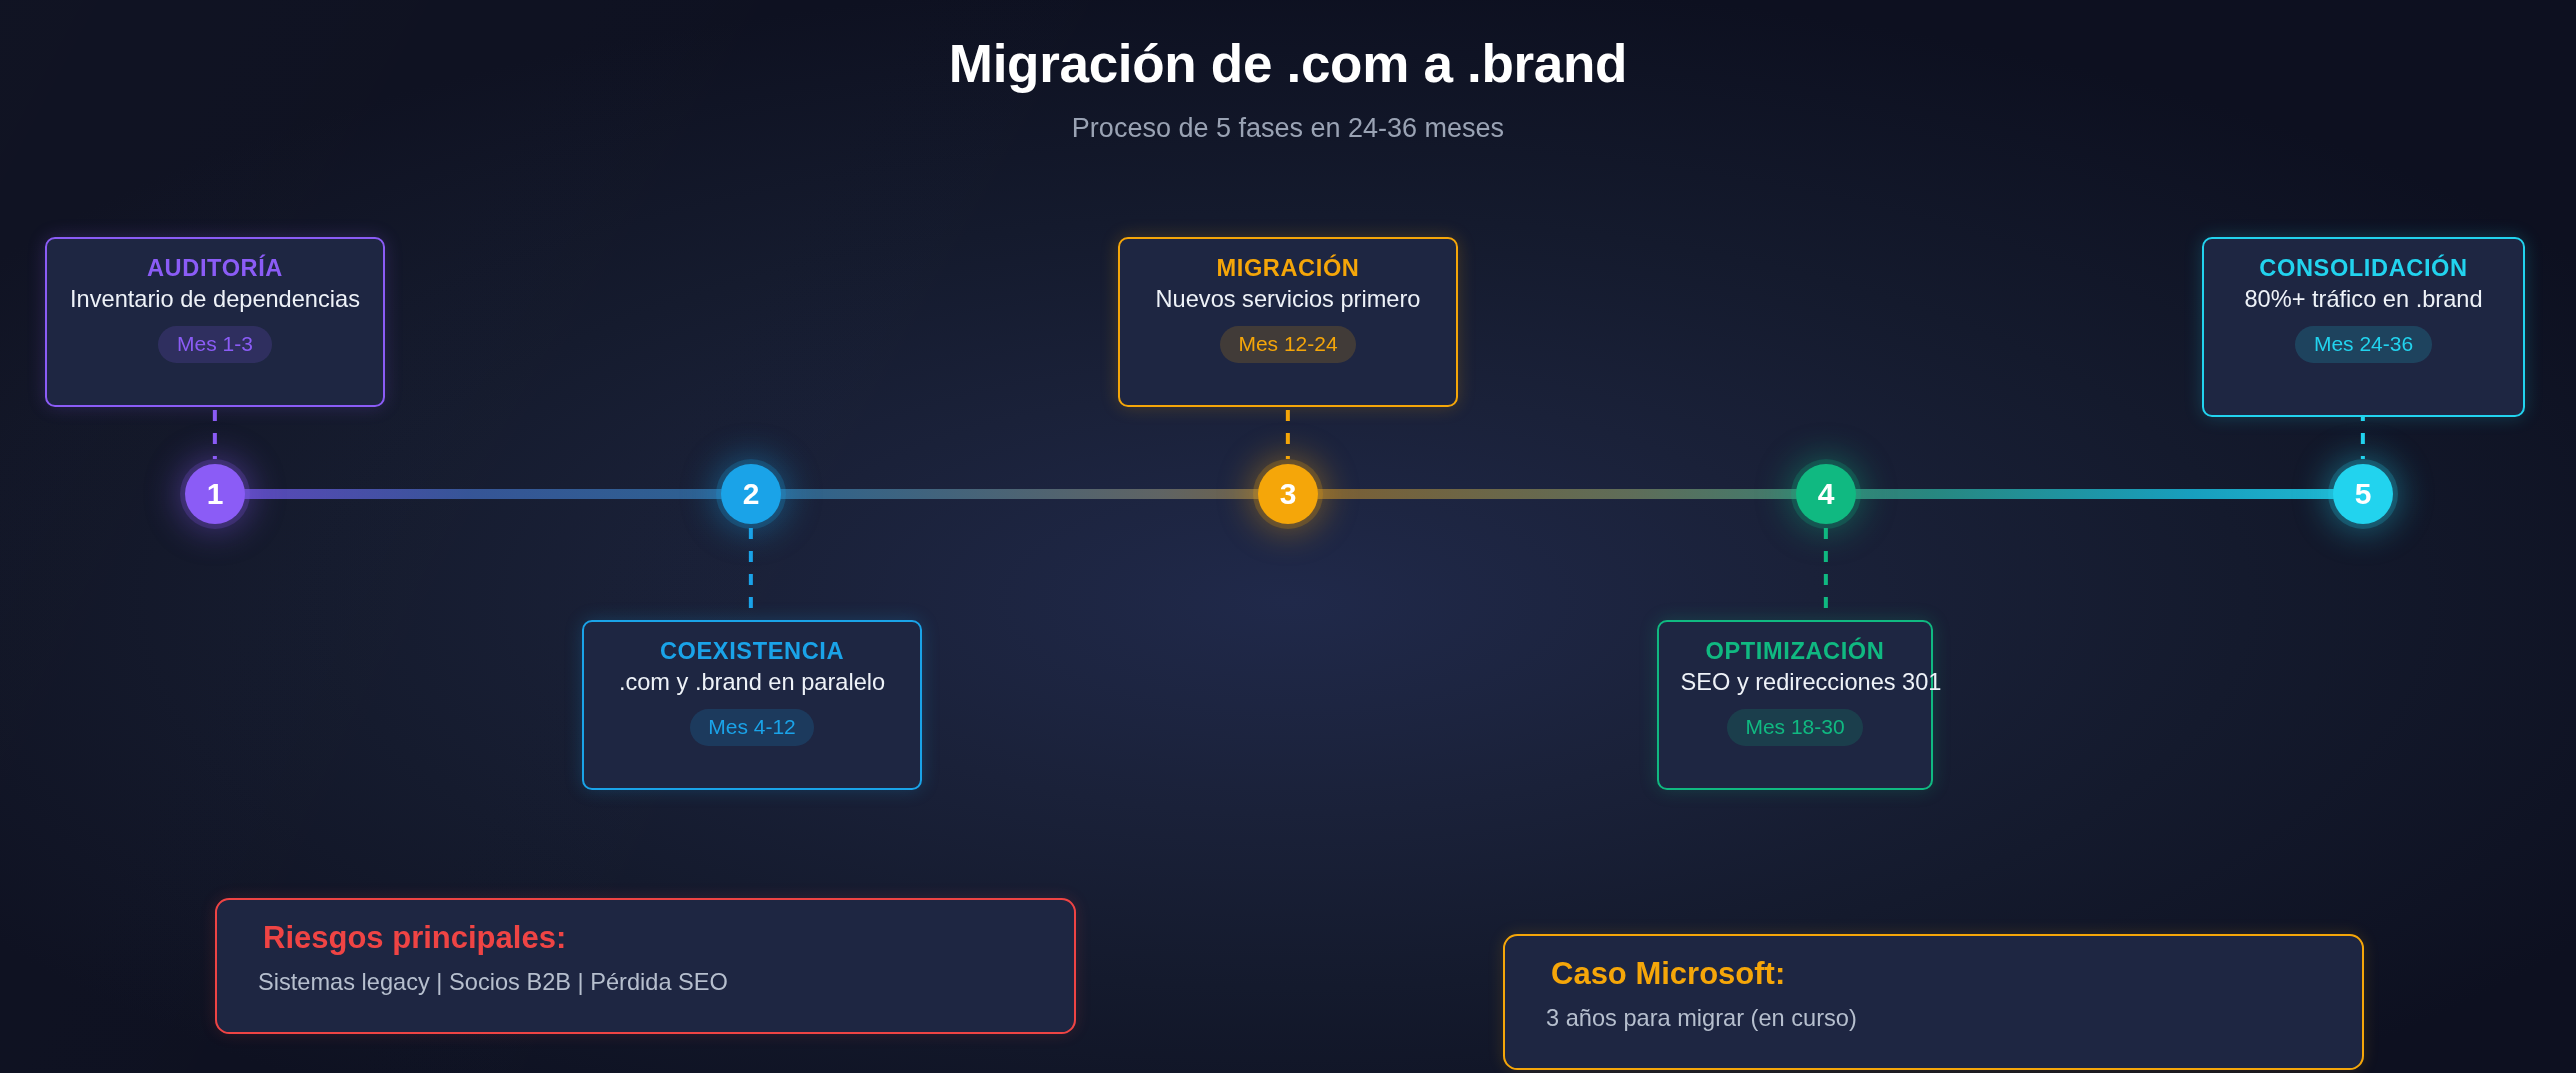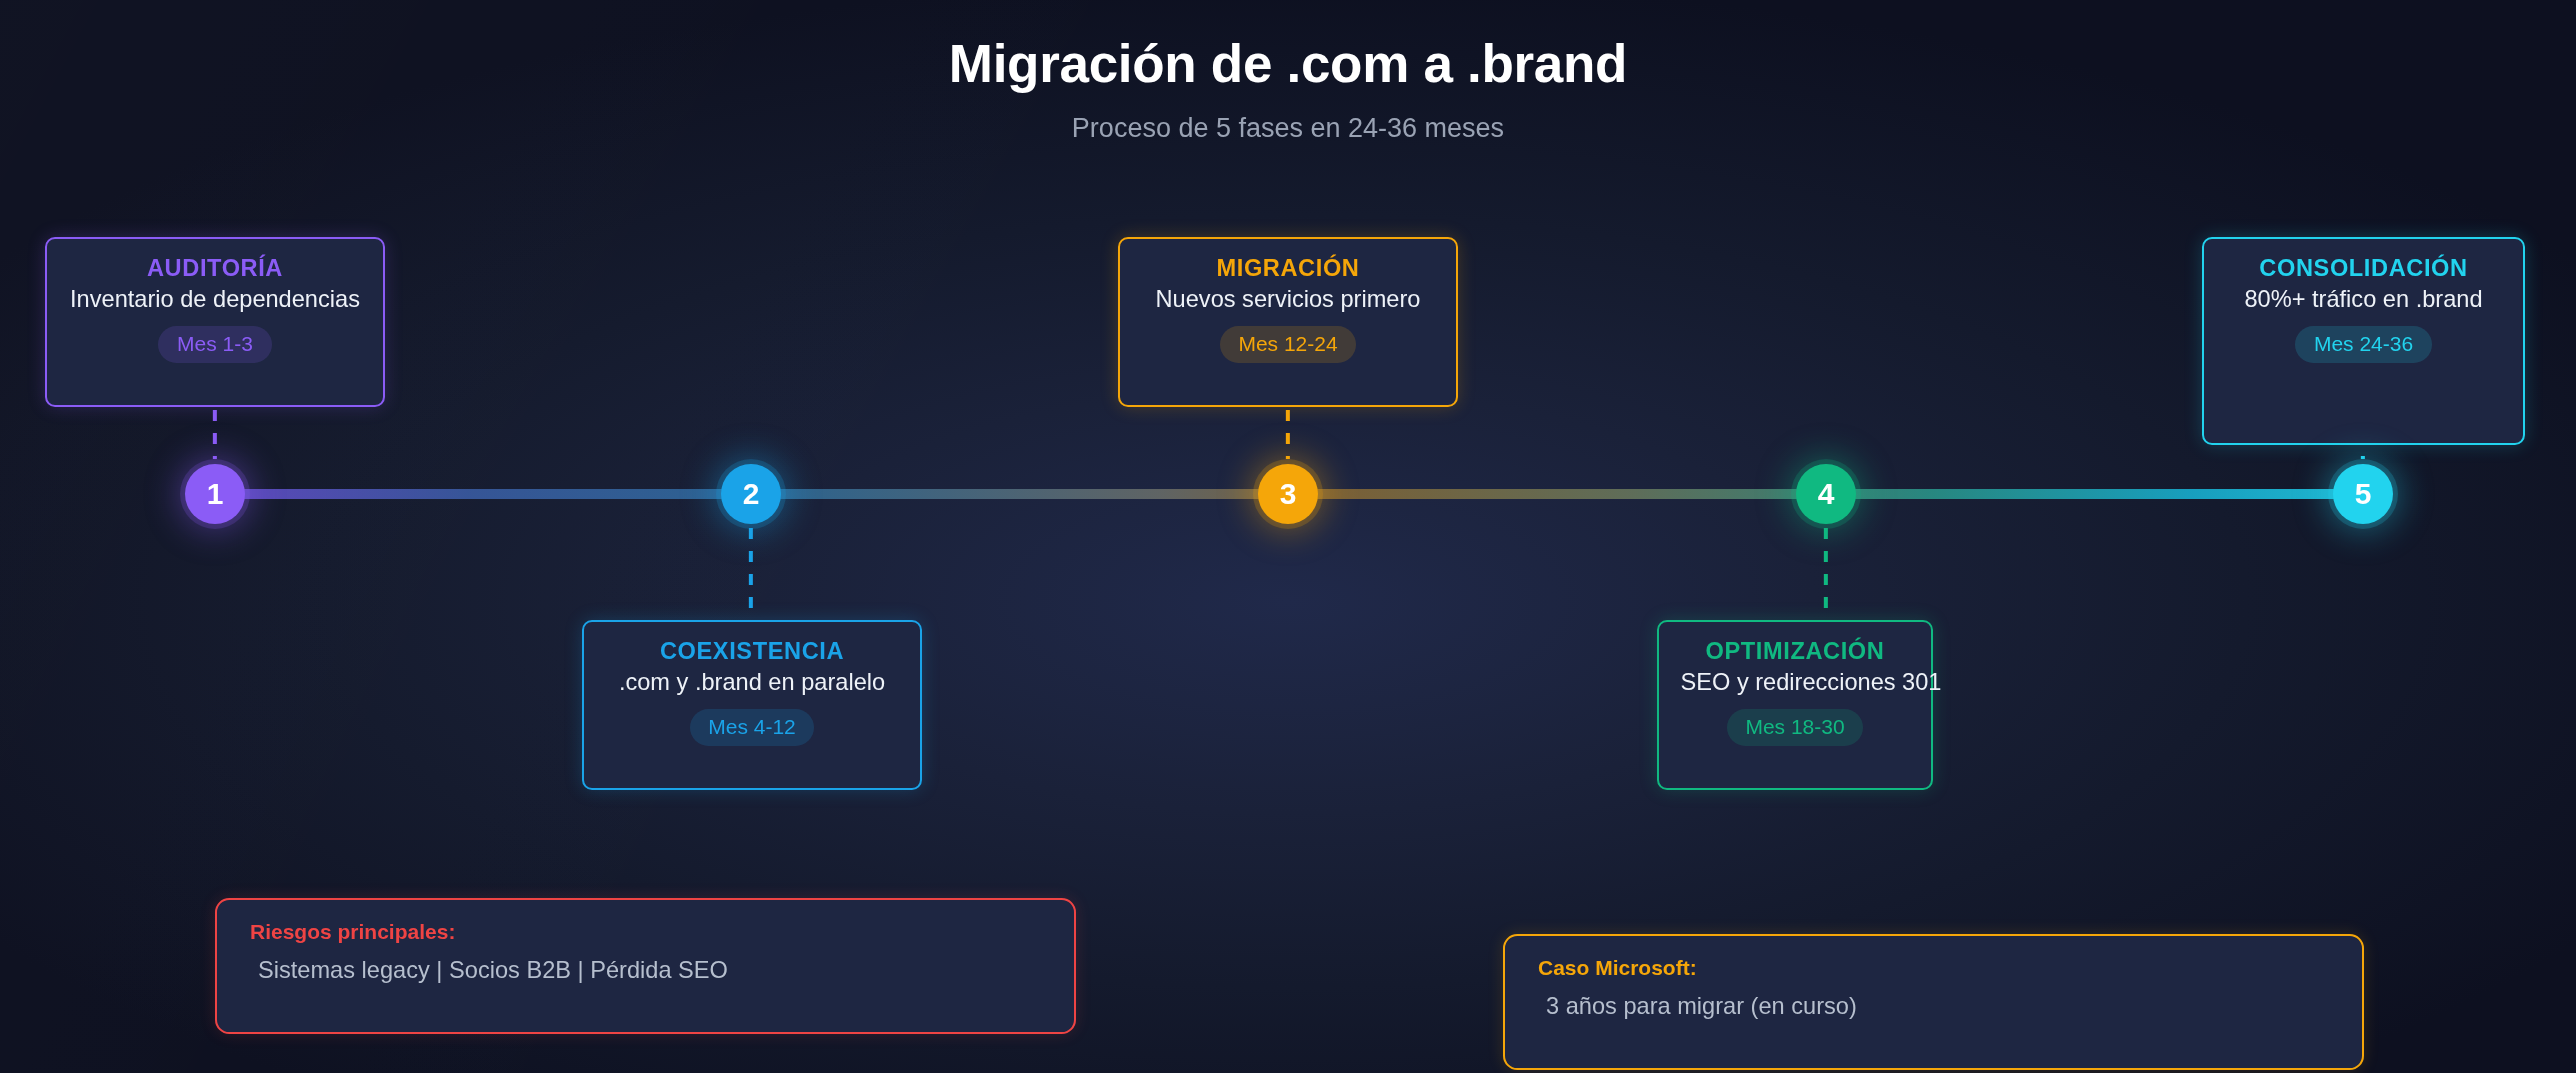--- a/index.html
+++ b/index.html
@@ -71,21 +71,21 @@
     padding:6.4px 18.6px;font-size:21px;font-weight:500;
   }
 
   
   .callout{
     position:absolute;box-sizing:border-box;
     border-radius:14.3px;border:2.1px solid transparent;
     background:#1e2642;
     padding:20px 33px;z-index:5;
   }
-  .callout-title{font-size:21px;font-weight:700;margin:0 0 13px;}
+  .callout-title{font-size:31px;font-weight:700;margin:0 13px 13px;}
   .callout-body{font-size:23.6px;font-weight:400;color:#b6bfce;margin:8px;}
 </style>
 </head>
 <body>
 
 <div id="stage">
 
   <div id="bg-glow"></div>
   <div id="bg-sheen"></div>
 
@@ -126,21 +126,21 @@
       </div>
       <div class="card" style="width: 276px; height: 170px; top: 620px; left: 1657px; border-color: rgb(16, 185, 129); box-shadow: rgba(16, 185, 129, 0.22) 0px 0px 18.6px;">
         <div class="card-title" style="color: rgb(16, 185, 129);">OPTIMIZACIÓN</div>
         <div class="card-desc">SEO y redirecciones 301</div>
         <div><span class="badge" style="color: rgb(16, 185, 129); background-color: rgba(16, 185, 129, 0.17);">Mes 18-30</span></div>
       </div>
       <div class="connector" style="left: 1826px; top: 528px; height: 89px; background-image: repeating-linear-gradient(rgb(16, 185, 129) 0px, rgb(16, 185, 129) 11.4px, rgba(0, 0, 0, 0) 11.4px, rgba(0, 0, 0, 0) 23px);"></div>
       <div class="node" style="left: 1826px; top: 494px; background: rgb(16, 185, 129); box-shadow: rgba(16, 185, 129, 0.2) 0px 0px 0px 5px, rgba(16, 185, 129, 0.34) 0px 0px 31.5px 8.6px;">
         <span>4</span>
       </div>
-      <div class="card" style="width: 323px; height: 208px; top: 237px; left: 2202px; border-color: rgb(34, 211, 238); box-shadow: rgba(34, 211, 238, 0.22) 0px 0px 18.6px;">
+      <div class="card" style="width: 323px; height: 180px; top: 237px; left: 2202px; border-color: rgb(34, 211, 238); box-shadow: rgba(34, 211, 238, 0.22) 0px 0px 18.6px;">
         <div class="card-title" style="color: rgb(34, 211, 238);">CONSOLIDACIÓN</div>
         <div class="card-desc">80%+ tráfico en .brand</div>
         <div><span class="badge" style="color: rgb(34, 211, 238); background-color: rgba(34, 211, 238, 0.17);">Mes 24-36</span></div>
       </div>
       <div class="connector" style="left: 2363px; top: 410px; height: 49px; background-image: repeating-linear-gradient(rgb(34, 211, 238) 0px, rgb(34, 211, 238) 11.4px, rgba(0, 0, 0, 0) 11.4px, rgba(0, 0, 0, 0) 23px);"></div>
       <div class="node" style="left: 2363px; top: 494px; background: rgb(34, 211, 238); box-shadow: rgba(34, 211, 238, 0.2) 0px 0px 0px 5px, rgba(34, 211, 238, 0.34) 0px 0px 31.5px 8.6px;">
         <span>5</span>
       </div>
     </div>
 

